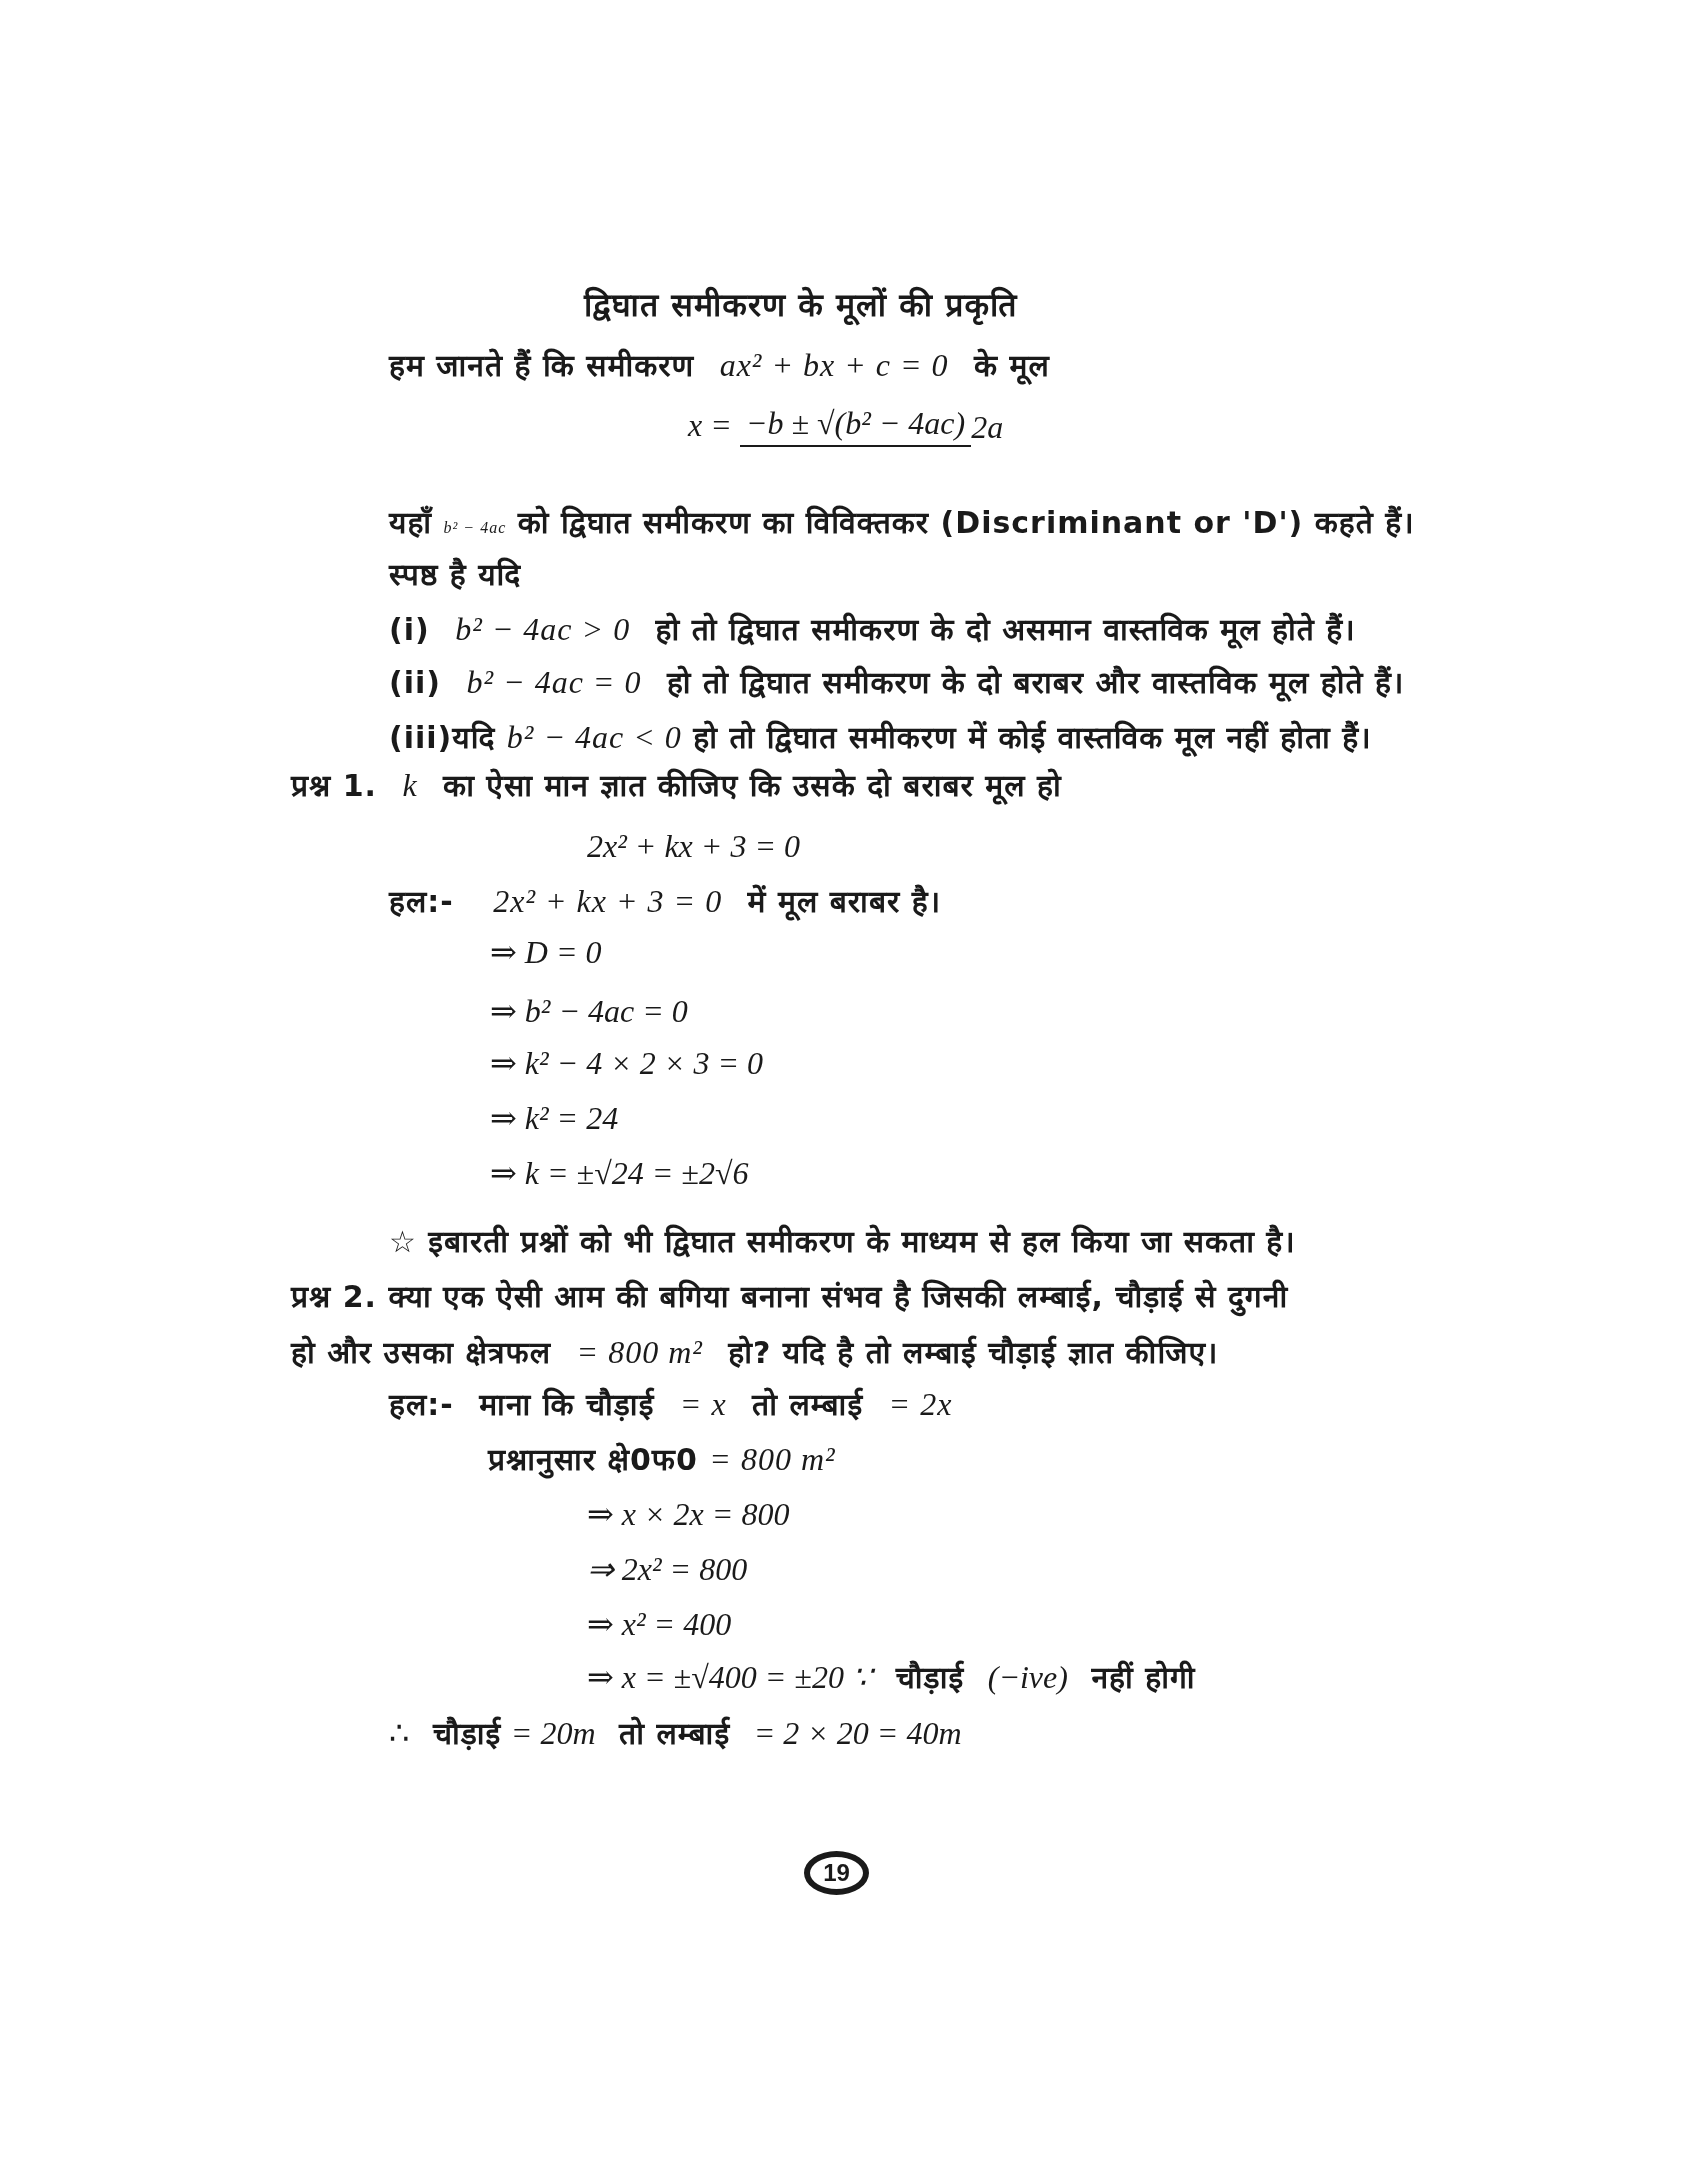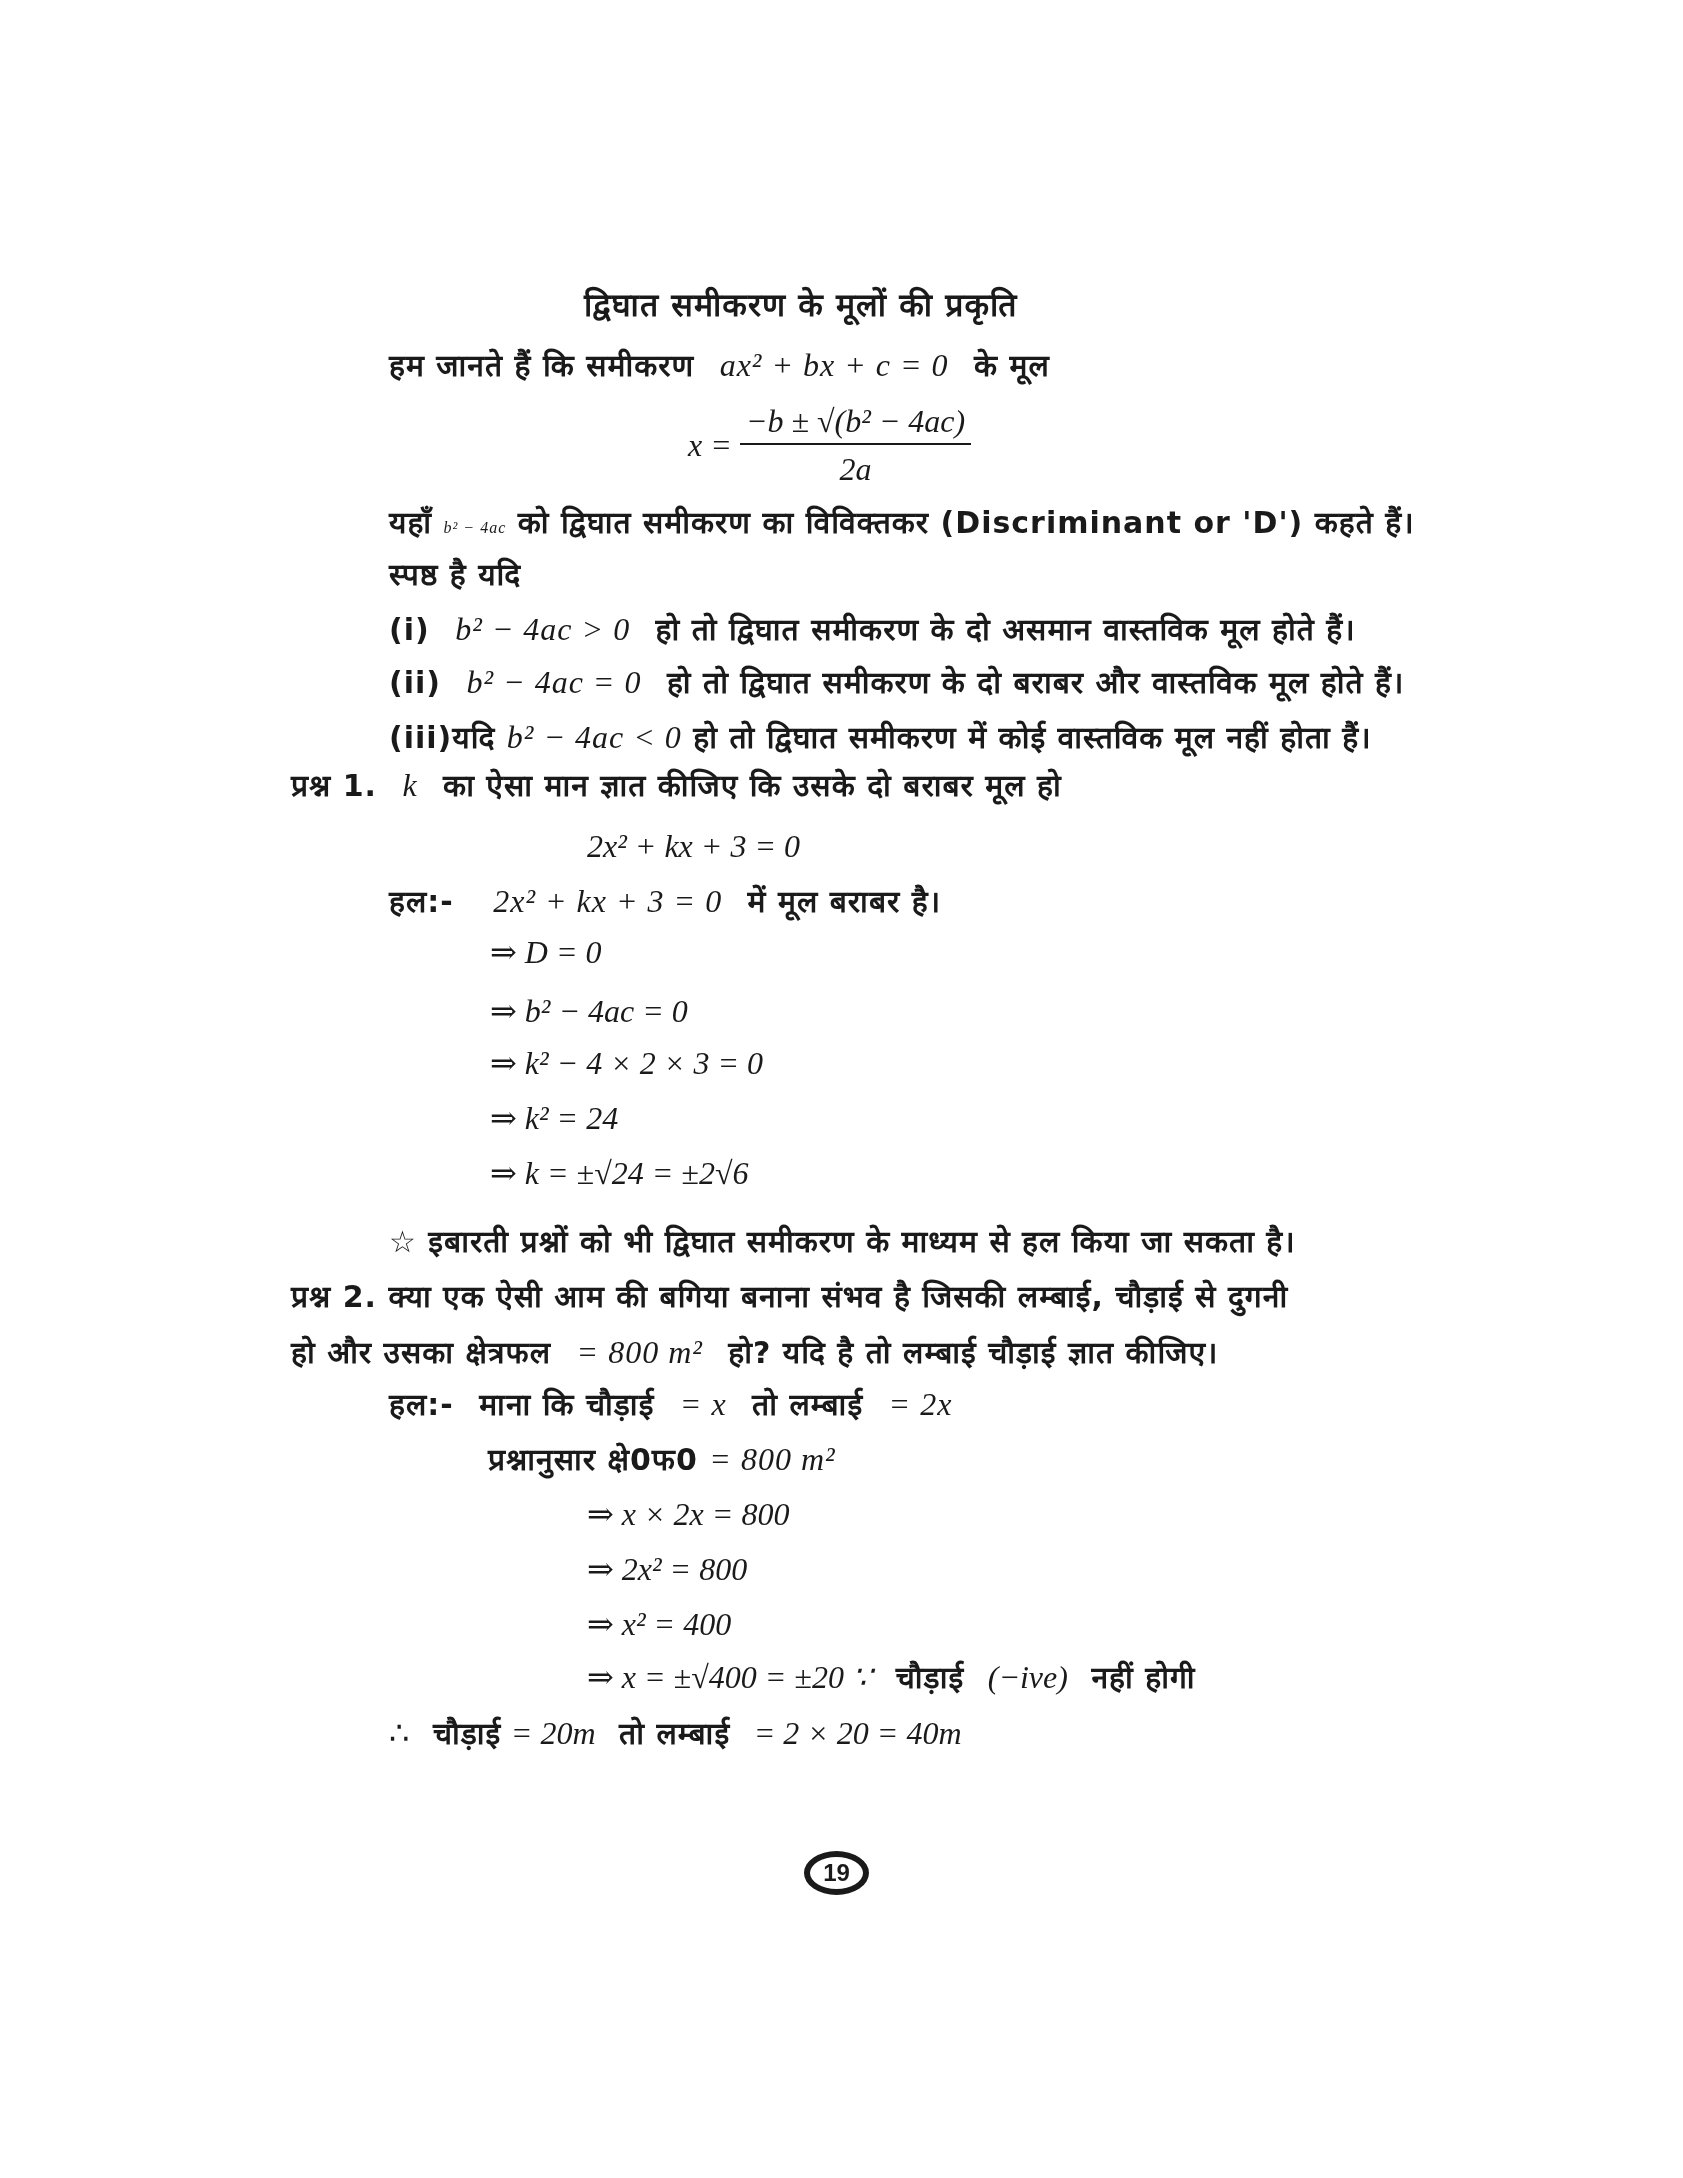--- a/index.html
+++ b/index.html
@@ -4,21 +4,21 @@
 <style>
   html, body { margin:0; padding:0; background:#ffffff; }
   body { width:1683px; height:2178px; position:relative; overflow:hidden;
          font-family:"DejaVu Sans", sans-serif; color:#1a1a1a; }
   .ln { position:absolute; white-space:nowrap; font-size:30px; line-height:40px; }
   .hi { font-family:"DejaVu Sans", sans-serif; font-weight:bold; letter-spacing:1px; }
   .m  { font-family:"Liberation Serif", "DejaVu Serif", serif; font-size:32px; font-weight:normal; }
   .mi { font-family:"Liberation Serif", "DejaVu Serif", serif; font-style:italic; }
   .title { font-size:32px; font-weight:bold; }
   .gap { display:inline-block; width:14px; }
-  .frac { display:inline-flex; flex-direction:column; align-items:center; vertical-align:middle; }
+  .frac { display:inline-flex; flex-direction:row; align-items:center; vertical-align:middle; }
   .frac .num { border-bottom:2px solid #1a1a1a; padding:0 6px 2px 6px; }
   .frac .den { padding-top:4px; }
   .badge { position:absolute; left:804px; top:1851px; width:65px; height:44px;
            border:6px solid #1a1a1a; border-radius:50%; box-sizing:border-box;
            display:flex; align-items:center; justify-content:center;
            font-family:"Liberation Sans", sans-serif; font-weight:bold; font-size:24px; }
 </style>
 </head>
 <body>
 
@@ -103,21 +103,21 @@
   <span>तो लम्बाई</span><span class="gap"></span>
   <span class="m mi">= 2x</span>
 </div>
 
 <div class="ln hi" style="left:488px; top:1439px;">
   <span>प्रश्नानुसार क्षे0फ0</span>
   <span class="m mi">= 800 m²</span>
 </div>
 
 <div class="ln m mi" style="left:587px; top:1494px;text-align:right;">⇒ x × 2x = 800</div>
-<div class="ln m mi" style="left:587px; top:1549px;">⇒ 2x² = 800</div>
+<div class="ln m mi" style="left:587px; top:1549px;font-family:Liberation Serif, serif;">⇒ 2x² = 800</div>
 <div class="ln m mi" style="left:587px; top:1604px;">⇒ x² = 400</div>
 
 <div class="ln" style="left:587px; top:1657px;">
   <span class="m mi">⇒ x = ±√400 = ±20 ∵</span><span class="gap"></span>
   <span class="hi">चौड़ाई</span><span class="gap"></span>
   <span class="m mi">(−ive)</span><span class="gap"></span>
   <span class="hi">नहीं होगी</span>
 </div>
 
 <div class="ln" style="left:389px; top:1713px;">

